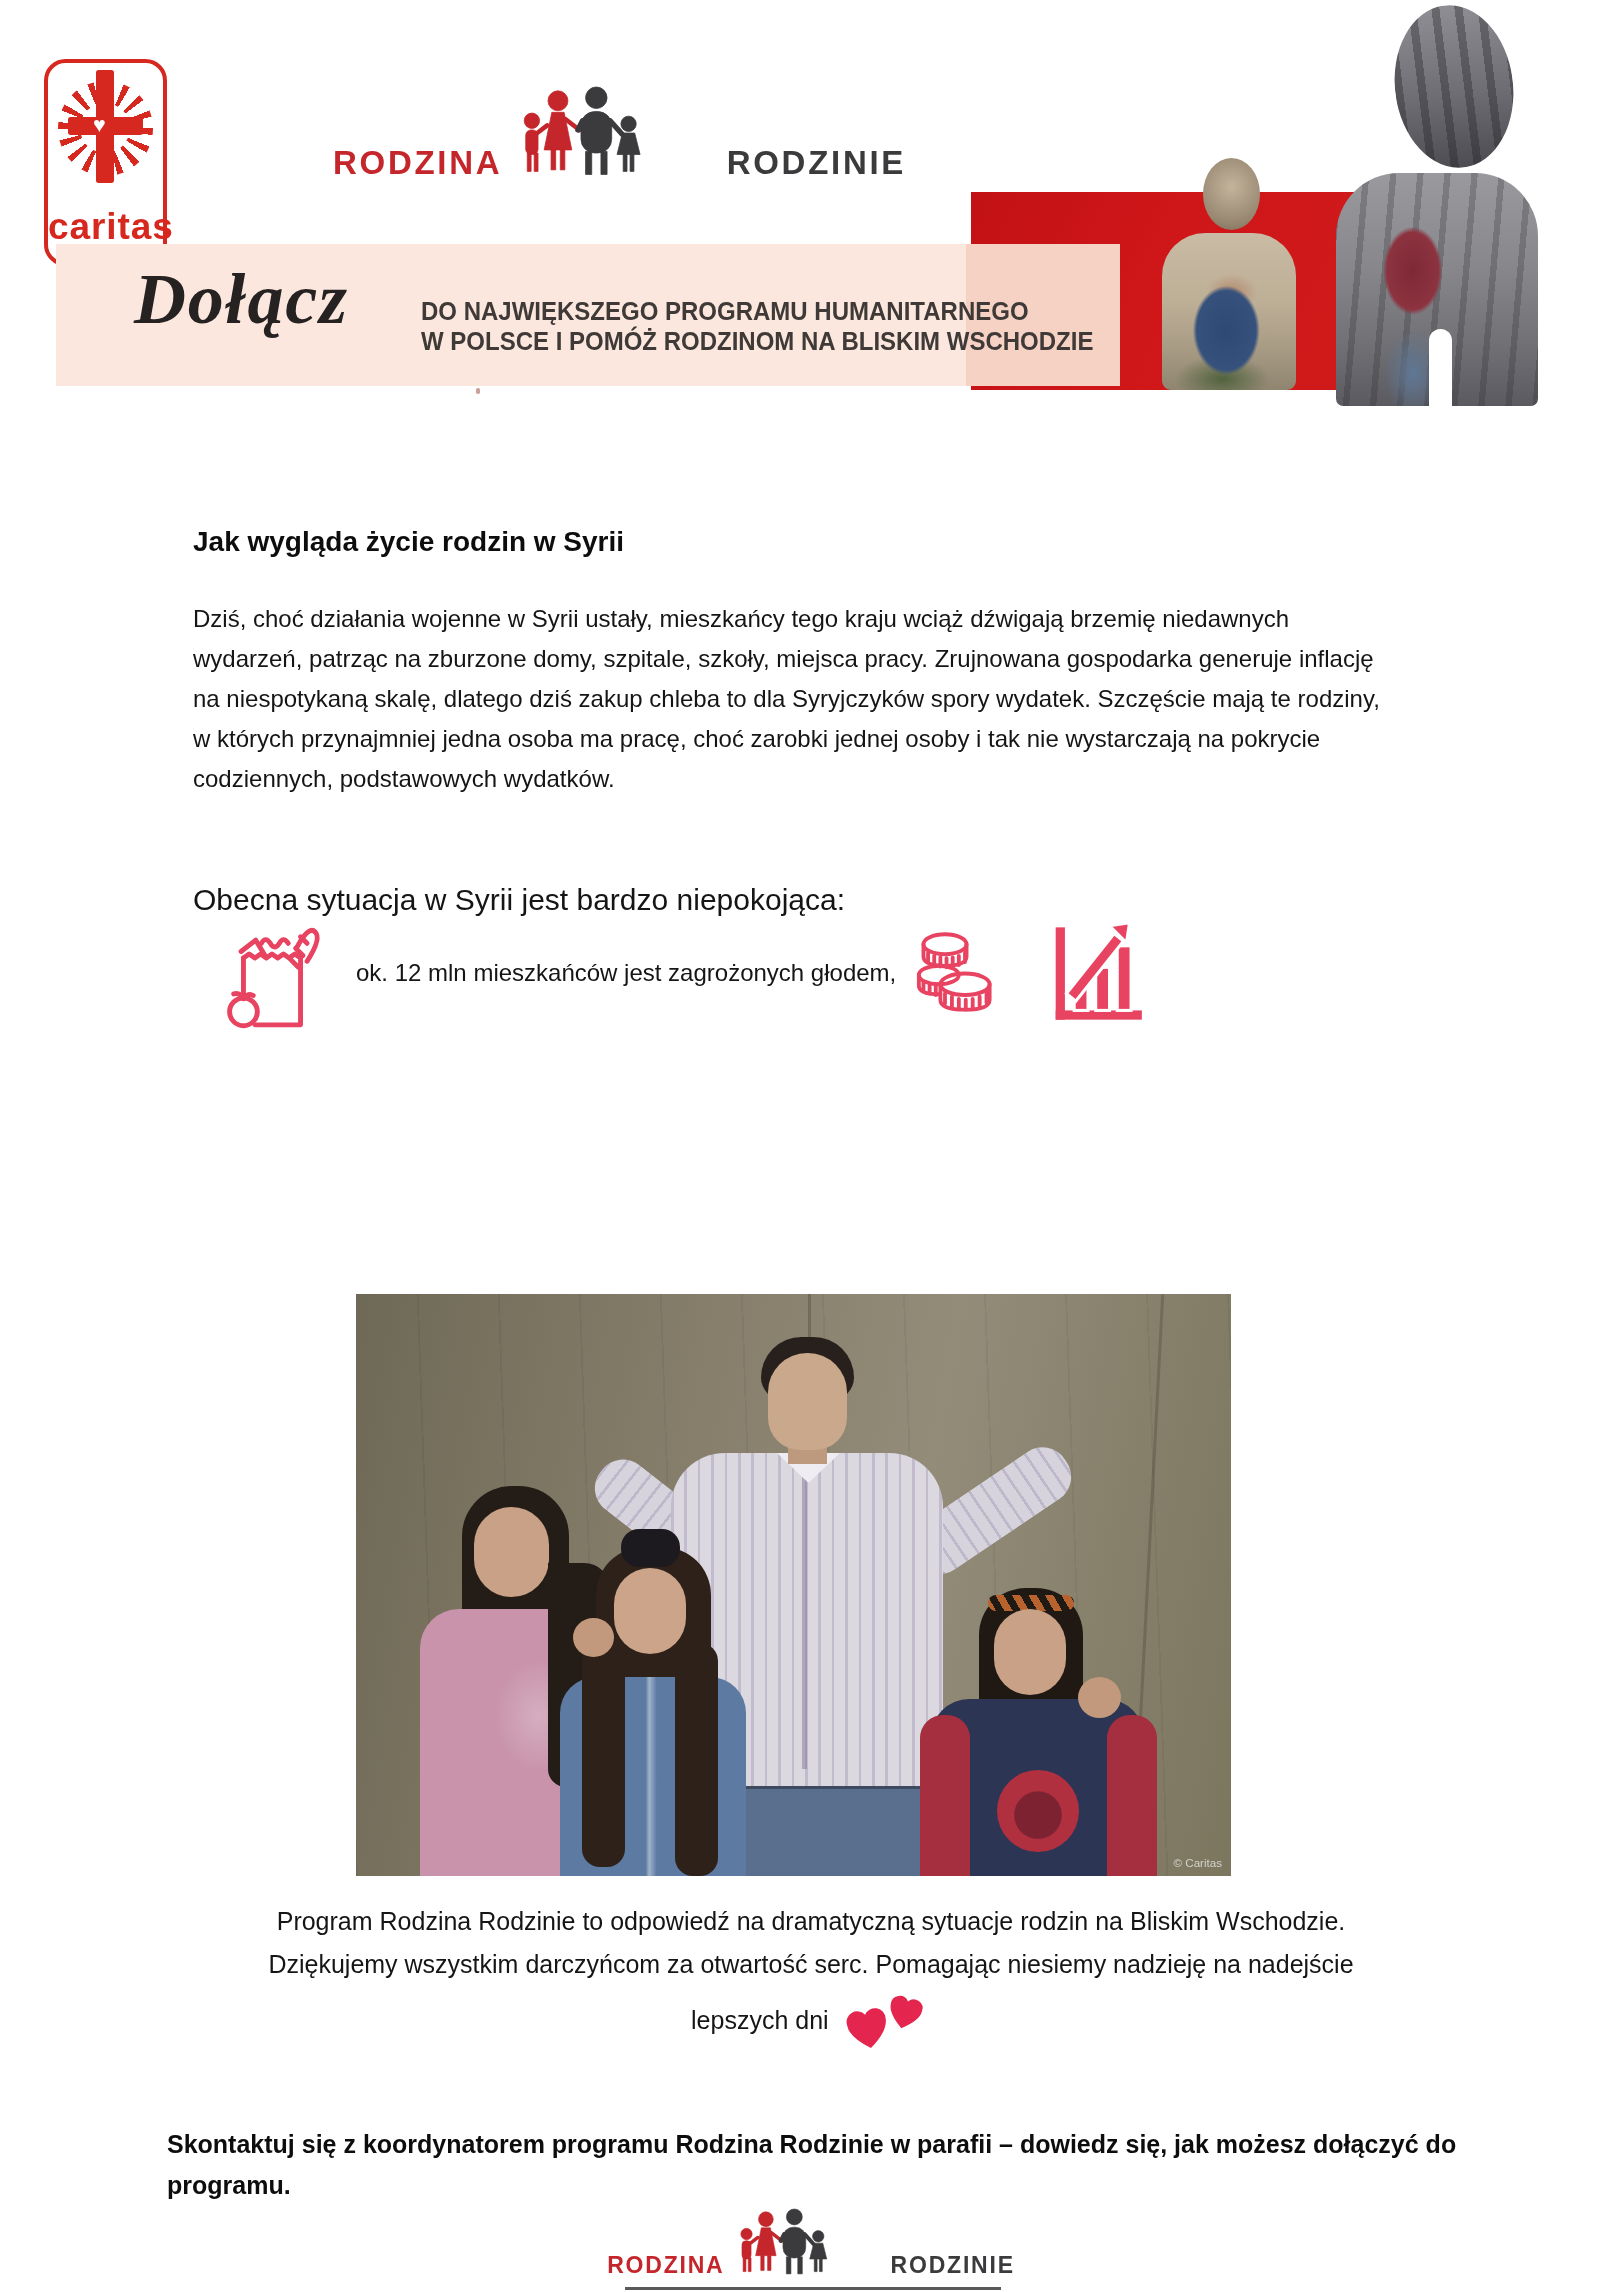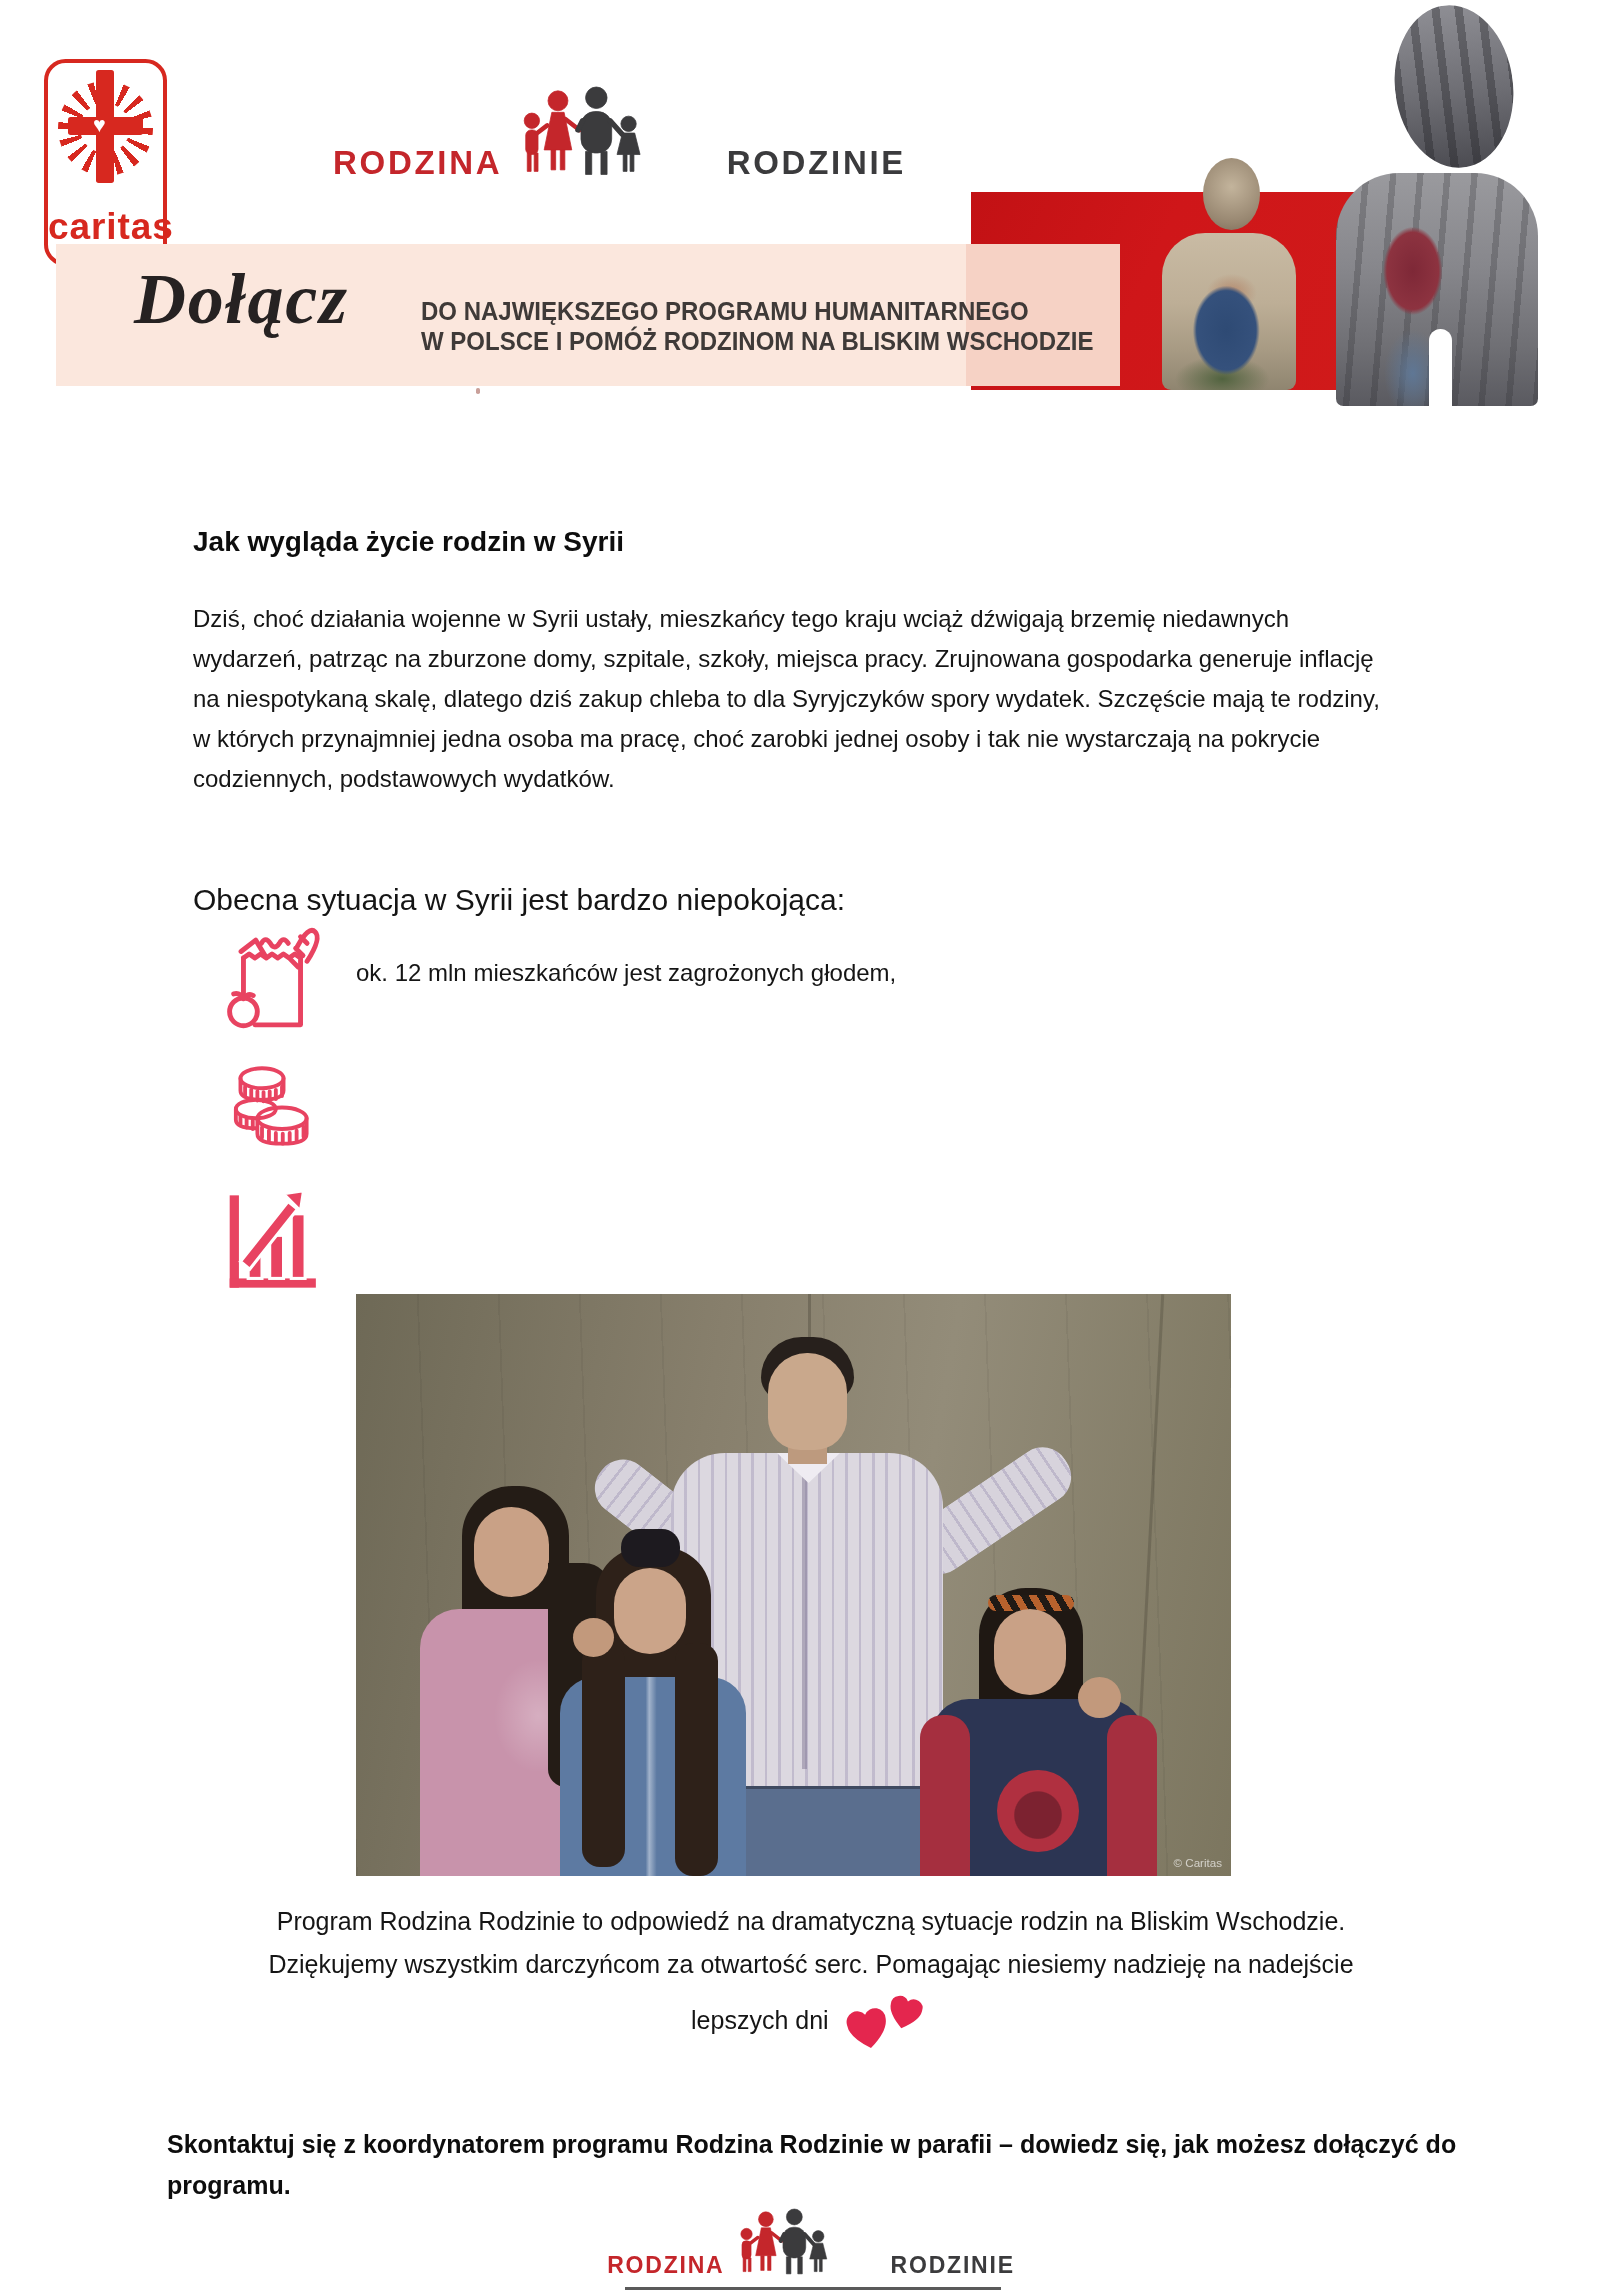--- a/index.html
+++ b/index.html
@@ -67,21 +67,21 @@
       transform:scaleX(.96);transform-origin:left top;}
   .stray-dot{position:absolute;left:476px;top:388px;width:3.6px;height:6.3px;background:#c9a09a;
       border-radius:1.8px;z-index:6;}
 
   
   .article-heading{position:absolute;left:193px;top:507px;font-size:28px;font-weight:bold;color:#0d0d0d;}
   .article-paragraph{position:absolute;left:193px;top:575px;width:1209px;
       font-size:24px;line-height:40px;color:#151515;}
   .situation-intro{position:absolute;left:193px;top:853px;font-size:30px;color:#151515;}
 
-  .bullets{position:absolute;left:213px;top:906px;width:1254px;display:flex;flex-direction:column;}
+  .bullets{position:absolute;left:213px;top:906px;width:1254px;display:flex;}
   .bullet-row{display:flex;align-items:center;height:134px;}
   .bullet-icon{width:118px;height:122px;flex:0 0 118px;margin-right:25px;display:flex;
       align-items:center;justify-content:center;}
   .bullet-text{font-size:24px;color:#151515;}
 
   
   .photo{position:absolute;left:356px;top:1294px;width:875px;height:582px;overflow:hidden;
       background:
         repeating-linear-gradient(88deg,rgba(0,0,0,.05) 0 1.8px,rgba(255,255,255,0) 1.8px 81px),
         linear-gradient(100deg,#6e6956 0%,#877f6c 38%,#938c79 62%,#7c765f 100%);}

